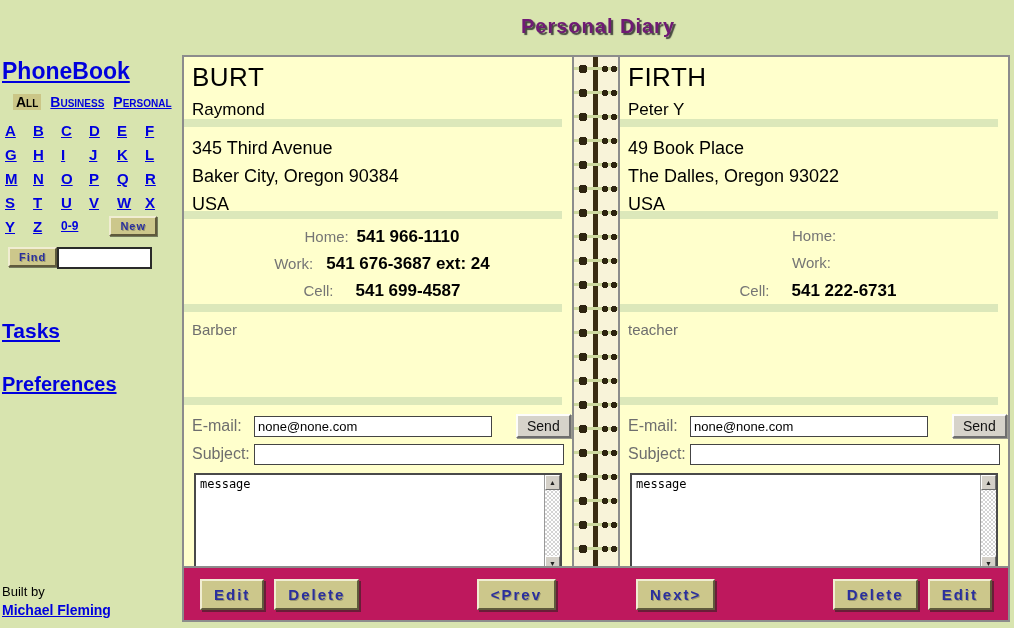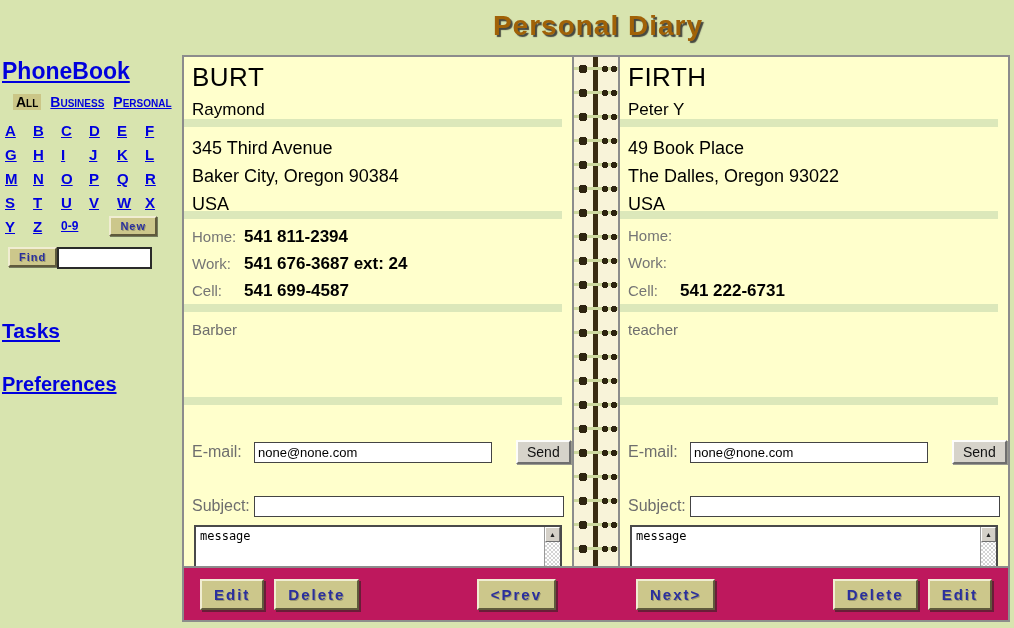--- a/index.html
+++ b/index.html
@@ -32,21 +32,21 @@
   .kbtn { display:inline-block; background:#ccc78b; color:#2a2f9e; font-weight:bold;
           font-family:inherit; border:2px solid; border-color:#f0edd2 #5f5a3c #5f5a3c #f0edd2;
           box-shadow:2px 2px 0 rgba(35,35,25,.55); text-shadow:1px 1px 0 #9a976f;
           font-size:15px; letter-spacing:2px; padding:5px 12px; cursor:pointer; }
   .kbtn.small { font-size:11px; letter-spacing:1px; padding:2px 9px;
                 box-shadow:1px 1px 0 rgba(35,35,25,.55); }
 
   
   .main { position:absolute; left:182px; top:0; width:832px; height:628px; }
   .title { height:52px; display:flex; align-items:center; justify-content:center;
-           font-size:28px; font-weight:bold; color:#a16207; letter-spacing:1px;
+           font-size:20px; font-weight:bold; color:#701a75; letter-spacing:1px;
            text-shadow:2px 2px 1px rgba(45,45,45,.85); }
   .panel { position:absolute; left:0; top:55px; width:828px; height:567px;
            border:2px solid #8c8c8c; background:#be185d; display:flex; flex-direction:column; }
   .pages { flex:1; display:flex; min-height:0; }
   .page { flex:1; background:#ffffcc; display:flex; flex-direction:column; overflow:hidden; }
   .page.left { border-right:2px solid #8c8c8c; }
   .page.right { border-left:2px solid #8c8c8c; }
 
   
   .binding { width:44px; background-color:#f8f3d9;
@@ -59,26 +59,26 @@
     background-size:44px 24px,44px 24px,44px 24px,44px 24px,44px 100%;
     background-repeat:repeat-y,repeat-y,repeat-y,repeat-y,no-repeat; }
 
   
   .sec-name { height:62px; padding:5px 0 0 8px; }
   .name-last { font-size:26px; font-weight:500; letter-spacing:.5px; }
   .name-first { font-size:17px; margin-top:7px; }
   .divider { height:8px; background:#dce8ba; margin-right:10px; }
   .sec-address { height:84px; padding:7px 0 0 8px; font-size:18px; line-height:28px; }
   .sec-phones { height:85px; padding:8px 0 0 8px; }
-  .phone-row { height:27px; display:flex; align-items:baseline; }
+  .phone-row { height:27px; display:flex; align-items:baseline;justify-content:center; }
   .phone-label { width:52px; font-size:15px; color:#757575; }
   .phone-value { font-size:17px; font-weight:bold; }
   .sec-category { height:85px; padding:9px 0 0 8px; font-size:15px; color:#6e6e6e; }
   .sec-email { flex:1; padding:7px 0 0 8px; overflow:hidden; }
-  .email-row, .subject-row { display:flex; align-items:center; height:28px;margin-top:26px; }
+  .email-row, .subject-row { display:flex; align-items:center; height:28px; }
   .field-label { width:62px; font-size:16px; color:#6e6e6e; }
   .email-input { width:238px; height:21px; border:1px solid #444; background:#fff;
                  font:13px "Liberation Sans",sans-serif; padding:1px 3px; }
   .send-btn { margin-left:24px; background:#d6d3ca; border:2px solid;
               border-color:#fdfdfb #6e6e6e #6e6e6e #fdfdfb; font:14px "Liberation Sans",sans-serif;
               color:#111; padding:2px 9px; cursor:pointer; box-shadow:1px 1px 0 #9a9a90; }
   .subject-input { flex:1; height:21px; margin-right:8px; border:1px solid #444; background:#fff;
                    font:13px "Liberation Sans",sans-serif; padding:1px 3px; }
   .msgbox { margin:5px 10px 0 2px; height:100px; border:2px solid #4a4a4a; background:#fff; display:flex; }
   .msg-text { flex:1; border:none; resize:none; background:#fff; overflow:hidden;
@@ -144,20 +144,24 @@
     </div>
 
     <div class="findrow">
       <button class="kbtn small">Find</button>
       <input class="find-input" value="" style="">
     </div>
 
     <div class="tasks"><a class="link">Tasks</a></div>
     <div class="prefs"><a class="link">Preferences</a></div>
 
+    <div class="builtby">
+      <div>Built by</div>
+      <a class="link author">Michael Fleming</a>
+    </div>
   </div>
 
   <div class="main">
     <div class="title">Personal Diary</div>
 
     <div class="panel">
       <div class="pages">
 
         <div class="page left">
           <div class="sec-name">
@@ -167,21 +171,21 @@
           <div class="divider"></div>
           <div class="sec-address">
             <div>345 Third Avenue</div>
             <div>Baker City, Oregon 90384</div>
             <div>USA</div>
           </div>
           <div class="divider"></div>
           <div class="sec-phones">
             <div class="phone-row">
               <span class="phone-label">Home:</span>
-              <span class="phone-value">541 811-2394</span>
+              <span class="phone-value">541 966-1110</span>
             </div>
             <div class="phone-row">
               <span class="phone-label">Work:</span>
               <span class="phone-value">541 676-3687 ext: 24</span>
             </div>
             <div class="phone-row">
               <span class="phone-label">Cell:</span>
               <span class="phone-value">541 699-4587</span>
             </div>
           </div>

